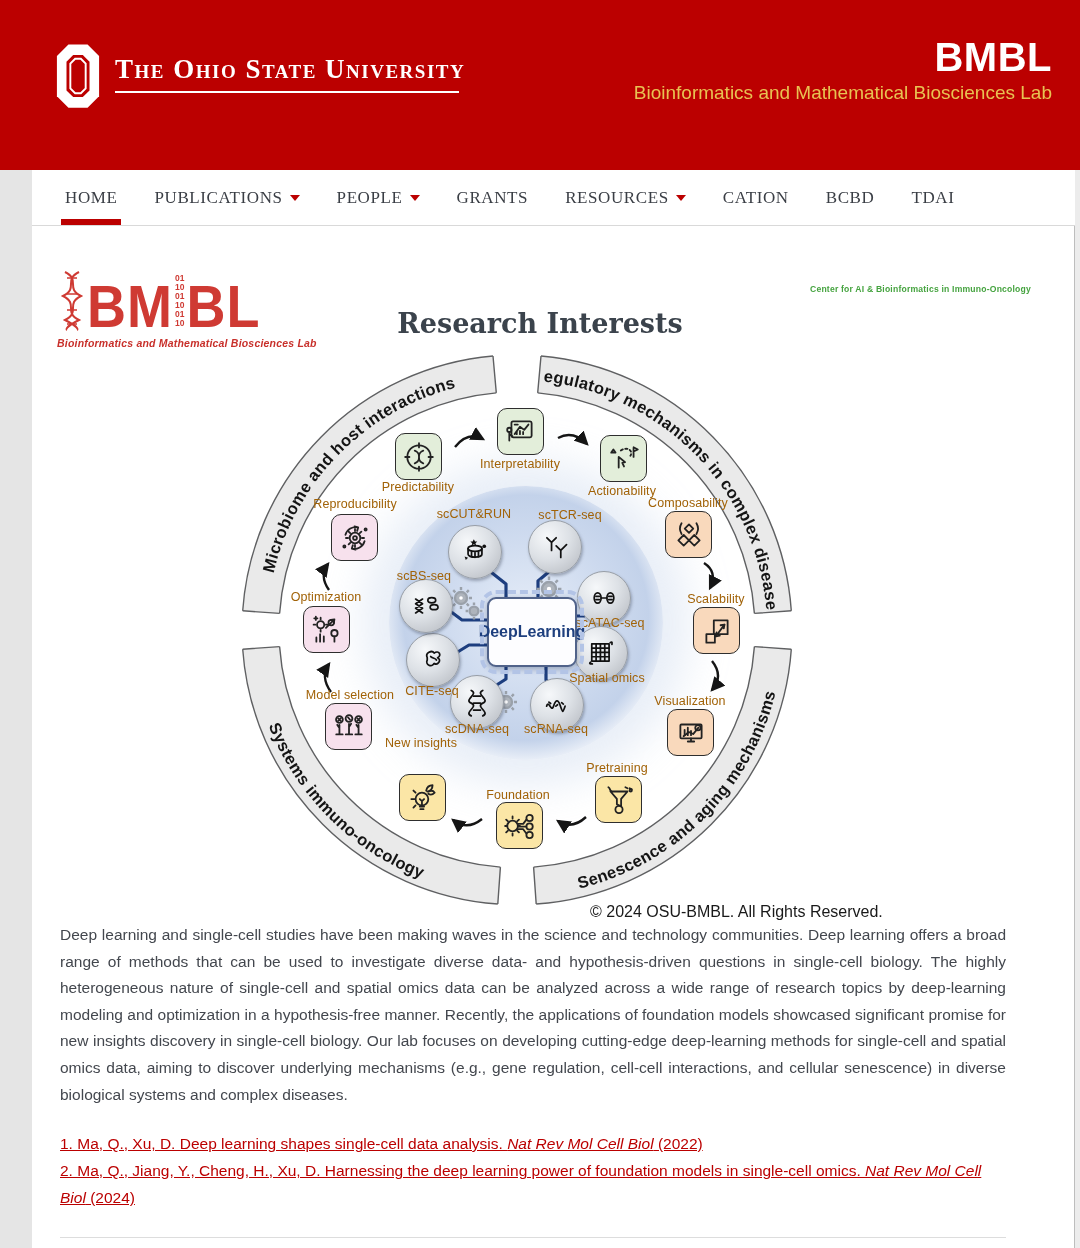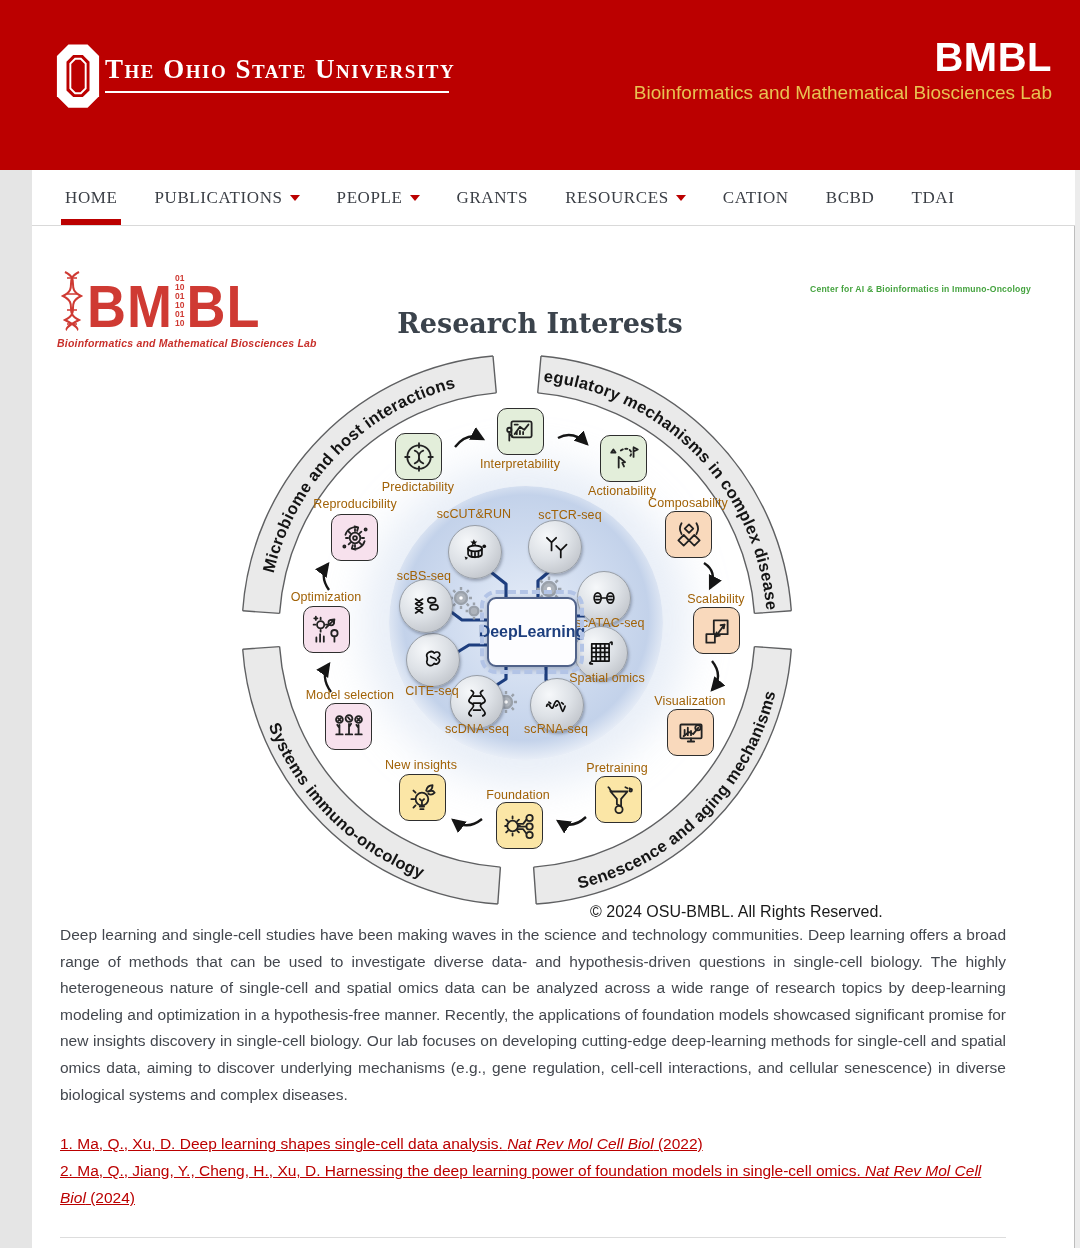--- a/index.html
+++ b/index.html
@@ -1,20 +1,20 @@
 <!DOCTYPE html>
 <html><head>
 <meta charset="utf-8">
 <style>
   html,body{margin:0;padding:0;background:#fff;}
   #page{position:relative;width:1080px;height:1248px;overflow:hidden;background:#fff;font-family:"Liberation Sans",sans-serif;}
   
   #hdr{position:absolute;left:0;top:0;width:1080px;height:170px;background:#bb0000;}
   #osu-lockup{position:absolute;left:55px;top:42px;display:flex;align-items:flex-start;}
-  #osu-wordmark{margin-left:4px;padding-top:12px;}
+  #osu-wordmark{margin-left:14px;padding-top:12px;}
   #osu-name{font-family:"Liberation Serif",serif;font-variant:small-caps;letter-spacing:1.5px;color:#fff;font-size:27px;font-weight:600;white-space:nowrap;}
   #osu-rule{height:2px;background:#fff;margin-top:6px;width:344px;}
   #site-id{position:absolute;right:28px;top:36px;text-align:right;}
   #site-title{color:#fff;font-weight:bold;font-size:40px;letter-spacing:.5px;line-height:1.05;}
   #site-sub{color:#e8c252;font-size:19px;margin-top:4px;}
   
   .gutterL{position:absolute;left:0;top:170px;width:32px;height:1078px;background:#e5e5e5;}
   .gutterR{position:absolute;left:1074px;top:170px;width:6px;height:1078px;background:#ececec;border-left:1px solid #bdbdbd;}
   
   #nav{position:absolute;left:32px;top:170px;width:1043px;height:56px;background:#fff;border-bottom:1px solid #d9d9d9;display:flex;align-items:center;gap:37px;padding-left:33px;box-sizing:border-box;}
@@ -276,21 +276,21 @@
   <div class="olabel" style="left:458px;top:788px;">Foundation</div>
 
   <div class="oicon cy" style="left:399px;top:774px;">
     <svg class="ic" width="34" height="34" viewBox="0 0 32 32">
         <circle cx="15" cy="17" r="6"></circle>
         <path d="M13,24 h4 M13.5,26.5 h3 M15,23 v-4 l-2,-2 M15,19 l2,-2"></path>
         <path d="M5,17 h3 M7,9 l2,2 M7,25 l2,-2"></path>
         <path d="M19,9 q1,-5 6,-5 q0,5 -5,6 M21,10 q4,-2 6,1 q-3,3 -6,1"></path>
       </svg>
   </div>
-  <div class="olabel" style="left:361px;top:758px;">New insights</div>
+  <div class="olabel" style="left:361px;top:736px;">New insights</div>
 
   <div class="oicon ck" style="left:325px;top:703px;">
     <svg class="ic" width="34" height="34" viewBox="0 0 32 32">
         <circle cx="7" cy="9" r="3.2"></circle>
         <circle cx="16" cy="8" r="3.2"></circle>
         <circle cx="25" cy="9" r="3.2"></circle>
         <path d="M5.8,7.8 l2.4,2.4 M8.2,7.8 l-2.4,2.4 M15,6.8 l2,2.4 M23.8,7.8 l2.4,2.4 M26.2,7.8 l-2.4,2.4"></path>
         <path d="M7,14 v9 M16,13 v10 M25,14 v9 M4,23 h6 M13,23 h6 M22,23 h6 M7,17 l-2,-3 M16,16 l2,-3 M25,17 l-2,-3"></path>
       </svg>
   </div>

